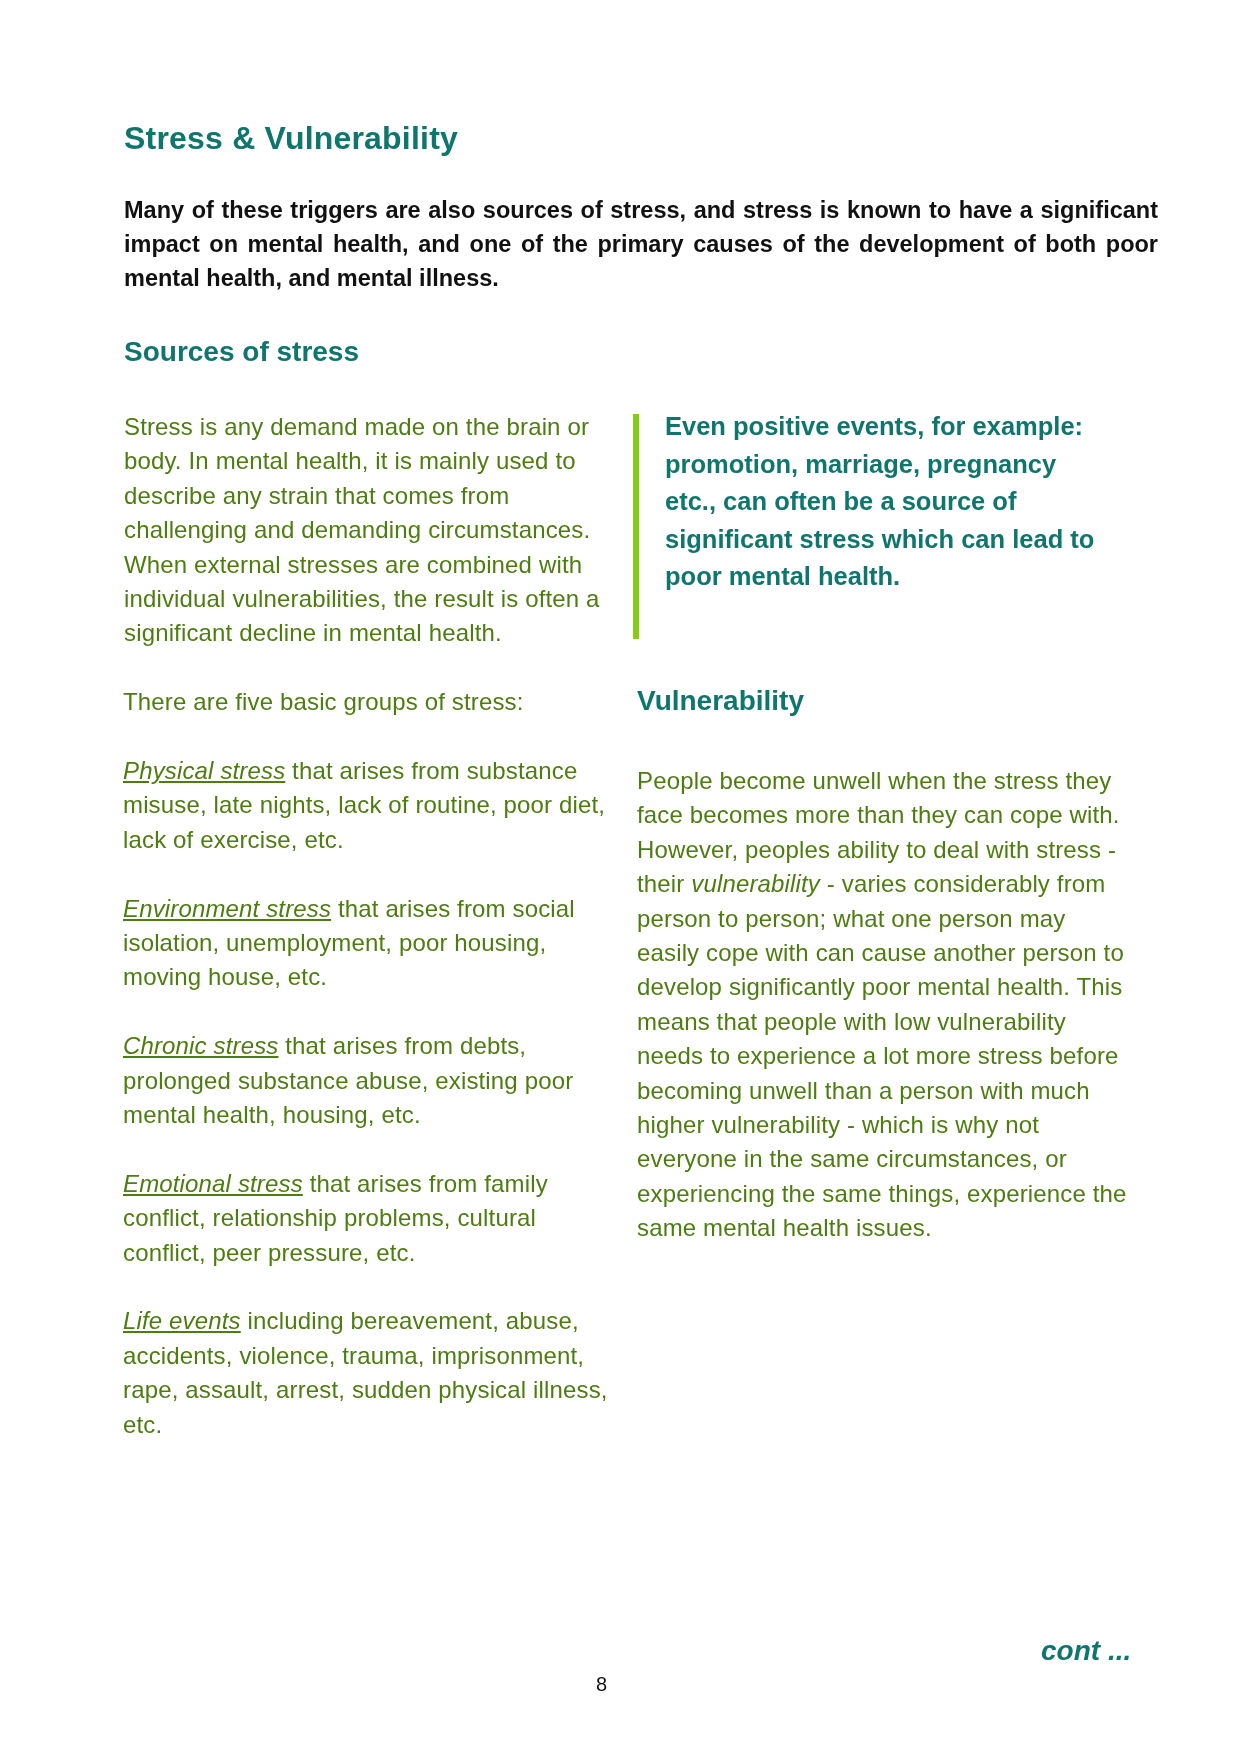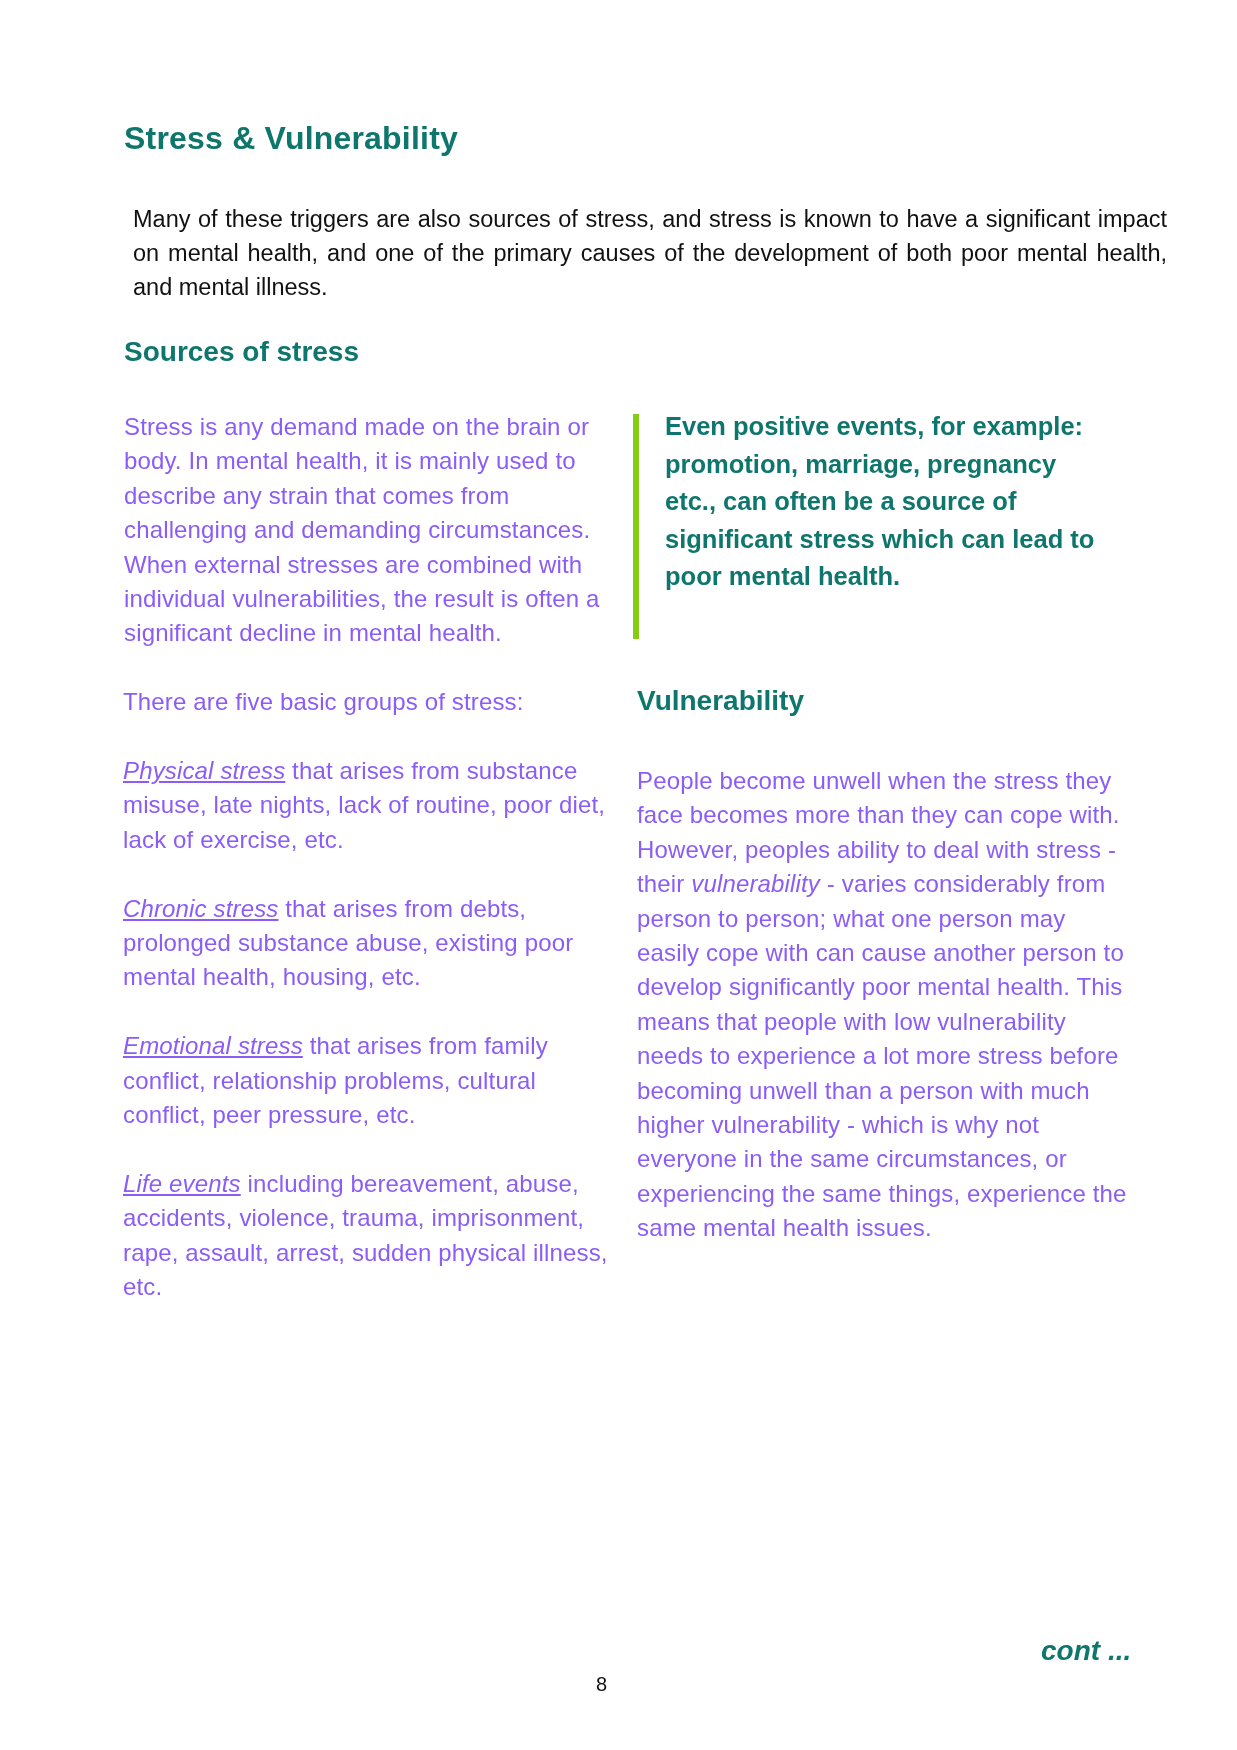--- a/index.html
+++ b/index.html
@@ -7,30 +7,30 @@
       width: 1237px; height: 1750px; position: relative; overflow: hidden;
       font-family: "Liberation Sans", sans-serif; color: #1a1a1a;
     }
     .green { color: #0f766e; }
     .page-title {
       position: absolute; left: 124px; top: 120px;
       font-size: 32px; font-weight: bold; letter-spacing: 0.2px; margin: 0;
     }
     .intro {
       position: absolute; left: 124px; top: 193px; width: 1034px;
-      font-size: 23.5px; font-weight: normal; line-height: 34px;
-      text-align: justify; margin: 9px; color: #111;
+      font-size: 23.5px; font-weight: bold; line-height: 34px;
+      text-align: justify; margin: 0; color: #111;
     }
     .section-heading {
       position: absolute; font-size: 28px; font-weight: bold; margin: 0;
     }
     .h-sources { left: 124px; top: 336px; }
     .h-vuln { left: 637px; top: 685px; }
     .body-text {
-      font-size: 24px; line-height: 34.4px; margin: 0; color: #8b5cf6;
+      font-size: 24px; line-height: 34.4px; margin: 0; color: #4d7c0f;
       letter-spacing: 0.15px;
     }
     .left-col { position: absolute; left: 123px; top: 410px; width: 490px; }
     .left-col p { margin: 0; }
     .left-col p.gap { margin-top: 34.4px; }
     .left-col p.first { padding-left: 1px; }
     .term { font-style: italic; text-decoration: underline; }
     .pullquote {
       position: absolute; left: 633px; top: 414px; width: 470px;
       border-left: 6px solid #84cc16; padding-left: 26px;
@@ -54,20 +54,21 @@
 <h1 class="page-title green">Stress &amp; Vulnerability</h1>
 
 <p class="intro">Many of these triggers are also sources of stress, and stress is known to have a significant impact on mental health, and one of the primary causes of the development of both poor mental health, and mental illness.</p>
 
 <h2 class="section-heading h-sources green">Sources of stress</h2>
 
 <div class="left-col body-text">
   <p class="first">Stress is any demand made on the brain or body. In mental health, it is mainly used to describe any strain that comes from challenging and demanding circumstances. When external stresses are combined with individual vulnerabilities, the result is often a significant decline in mental health.</p>
   <p class="gap">There are five basic groups of stress:</p>
   <p class="gap"><span class="term">Physical stress</span><span> that arises from substance misuse, late nights, lack of routine, poor diet, lack of exercise, etc.</span></p>
+  <p class="gap"><span class="term">Environment stress</span><span> that arises from social isolation, unemployment, poor housing, moving house, etc.</span></p>
   <p class="gap"><span class="term">Chronic stress</span><span> that arises from debts, prolonged substance abuse, existing poor mental health, housing, etc.</span></p>
   <p class="gap"><span class="term">Emotional stress</span><span> that arises from family conflict, relationship problems, cultural conflict, peer pressure, etc.</span></p>
   <p class="gap"><span class="term">Life events</span><span> including bereavement, abuse, accidents, violence, trauma, imprisonment, rape, assault, arrest, sudden physical illness, etc.</span></p>
 </div>
 
 <blockquote class="pullquote green">
   <span>Even positive events, for example: promotion, marriage, pregnancy etc., can often be a source of significant stress which can lead to poor mental health.</span>
 </blockquote>
 
 <h2 class="section-heading h-vuln green">Vulnerability</h2>

